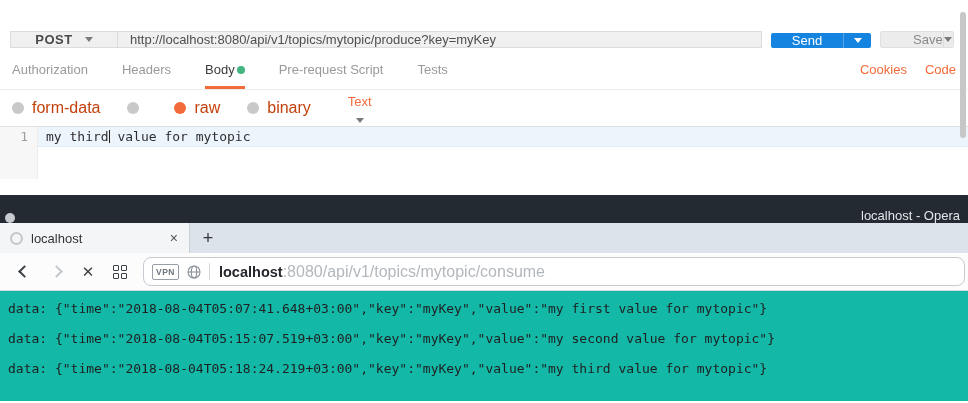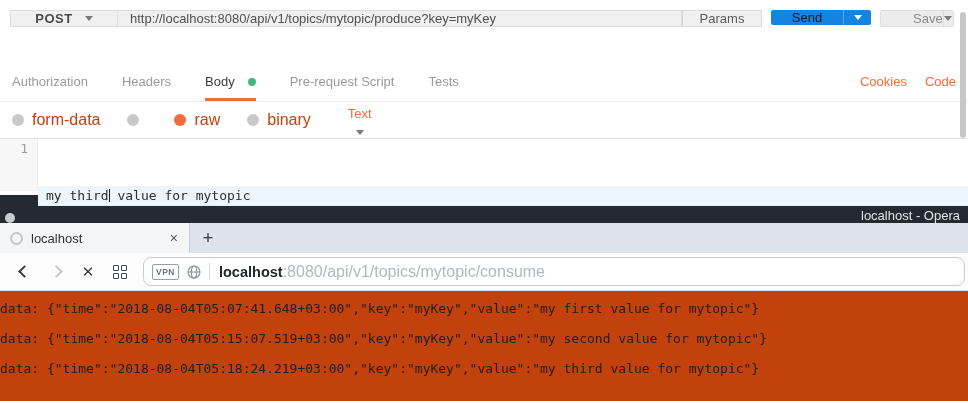--- a/index.html
+++ b/index.html
@@ -2,67 +2,67 @@
 <html><head>
 <meta charset="utf-8">
 <style>
   * { box-sizing: border-box; margin: 0; padding: 0; }
   html, body { width: 968px; height: 403px; overflow: hidden; }
   body { font-family: "Liberation Sans", sans-serif; background: #fff; position: relative; }
 
   
   .postman { position: relative; height: 185px; background: #fff; }
 
-  .url-row { display: flex; align-items: flex-start; height: 38px; margin: 10px 14px 0 10px; }
+  .url-row { display: flex; align-items: flex-end; height: 38px; margin: 10px 14px 0 10px; }
   .method-select { width: 108px; background: #f0f0f0; border: 1px solid #dcdcdc;
     display: flex; align-items: center; justify-content: center; gap: 12px;
     font-size: 13px; font-weight: bold; color: #4a4a4a; letter-spacing: .5px; cursor: pointer; }
   .caret-down { width: 0; height: 0; border-left: 4px solid transparent; border-right: 4px solid transparent;
     border-top: 5px solid #7a7a7a; }
   .url-field { flex: 1; background: #f0f0f0; border: 1px solid #dcdcdc; border-left: none;
     display: flex; align-items: center; padding: 0 12px; font-size: 13px; color: #4f4f4f; }
   .params-btn { width: 80px; background: #f0f0f0; border: 1px solid #dcdcdc; border-left: 1px solid #d2d2d2;
     display: flex; align-items: center; justify-content: center; font-size: 13px; color: #5a5a5a; cursor: pointer; }
   .send-btn { margin-left: 9px; width: 100px; background: #1583e0; border-radius: 2px; display: flex; cursor: pointer; }
   .send-label { flex: 1; display: flex; align-items: center; justify-content: center;
-    color: #0f172a; font-size: 13px; }
+    color: #ffffff; font-size: 13px; }
   .send-caret { width: 28px; display: flex; align-items: center; justify-content: center;
     border-left: 1px solid rgba(255,255,255,.28); }
   .send-caret .caret-down { border-top-color: #fff; }
   .save-btn { margin-left: 9px; width: 74px; background: #ececec; border: 1px solid #e0e0e0;
     border-radius: 2px; display: flex; cursor: pointer; padding-left: 32px; }
   .save-label { flex: 1; display: flex; align-items: center; justify-content: center;
     color: #8a8a8a; font-size: 13px; }
   .save-caret { width: 23px; display: flex; align-items: center; justify-content: center;
     border-left: 1px solid #dcdcdc; }
 
   .pm-scrollbar { position: absolute; right: 2px; top: 2px; width: 6px; height: 126px;
     background: #c7c7c7; border-radius: 3px; }
 
   .tabs-row { display: flex; align-items: flex-end; padding: 0 12px; border-bottom: 1px solid #ededed;
-    margin-top: 20px; height: 34px; }
+    margin-top: 8px; height: 34px; }
   .pm-tab { margin-right: 34px; padding-bottom: 12px; font-size: 13px; color: #9a9a9a; cursor: pointer; }
   .pm-tab.active { color: #3c3c3c; border-bottom: 3px solid #f26b3a; padding-bottom: 9px;
-    display: flex; align-items: center; gap: 13px; }
+    display: flex; align-items: center; gap: 2px; }
   .green-dot { width: 8px; height: 8px; border-radius: 50%; background: #43b581; }
   .tabs-spacer { flex: 1; }
   .pm-link { color: #f26b3a; font-size: 13px; margin-left: 18px; padding-bottom: 12px; cursor: pointer; }
 
   .body-type-row { display: flex; align-items: center; padding: 0 12px; height: 36px; }
   .radio { display: flex; align-items: center; margin-right: 27px; font-size: 16px; color: #c2410c; cursor: pointer; }
   .radio .rdot { width: 12px; height: 12px; border-radius: 50%; background: #c9c9c9; margin-right: 8px; }
   .radio.selected .rdot { background: #f26b3a; }
   .format-select { color: #f26b3a; font-size: 13px; display: flex; align-items: center; gap: 9px;
     margin-left: 10px; cursor: pointer; flex-direction: column; }
 
   .editor { border-top: 1px solid #e0e0e0; height: 53px; display: flex; cursor: text; }
   .gutter { width: 38px; background: #f7f7f7; border-right: 1px solid #ededed; }
   .gutter-num { text-align: right; padding: 2px 9px 0 0; color: #9f9f9f;
     font: 13px "DejaVu Sans Mono", monospace; }
-  .editor-content { flex: 1; font: 13px "DejaVu Sans Mono", monospace; color: #2e2e2e; margin-top: 47px; }
+  .editor-content { flex: 1; font: 13px "DejaVu Sans Mono", monospace; color: #2e2e2e; }
   .editor-line.active { background: #ecf4fc; height: 20px; line-height: 19px; padding-left: 8px;
     border-bottom: 1px solid #e2edf8; }
   .editor-text { white-space: pre; }
   .cursor { display: inline-block; width: 1px; height: 13px; background: #222; vertical-align: -2px; }
 
   
   .opera-titlebar { height: 28px; background: #232a31; display: flex; align-items: flex-end; padding: 0 8px 0 5px; }
   .opera-menu-circle { width: 10px; height: 10px; border-radius: 50%; background: #c7cbd1; cursor: pointer; }
   .opera-title { margin-left: auto; color: #e3e5e8; font-size: 13px; }
 
@@ -86,39 +86,36 @@
   .grid-icon span { border: 1px solid #3b4045; border-radius: 1px; }
   .url-box { flex: 1; height: 29px; border: 1px solid #c6cbd1; border-radius: 8px; background: #fff;
     display: flex; align-items: center; margin-left: 7px; padding: 0 8px; cursor: text; }
   .vpn-badge { border: 1px solid #979ea6; border-radius: 2px; color: #6e757d; font-size: 8.5px;
     font-weight: bold; padding: 2px 3px; letter-spacing: .5px; cursor: pointer; }
   .globe-icon { margin-left: 8px; display: flex; align-items: center; cursor: pointer; }
   .url-divider { width: 1px; height: 17px; background: #d4d8dc; margin: 0 9px 0 8px; }
   .url-host { font-weight: bold; color: #24282c; font-size: 14.5px; }
   .url-path { color: #b3b8bd; font-size: 16px; }
 
-  .opera-content { padding: 10px 0; background: #c2410c; }
+  .opera-content { padding: 10px 8px; background: #14b8a6; }
   .data-line { height: 30px; line-height: 20px; white-space: pre;
     font: 13px "DejaVu Sans Mono", monospace; color: #1e1f21; }
 </style>
 </head>
 <body>
 
 <div class="postman">
 
   <div class="url-row">
     <div class="method-select">
       <span>POST</span>
       <span class="caret-down"></span>
     </div>
     <div class="url-field">
       <span>http://localhost:8080/api/v1/topics/mytopic/produce?key=myKey</span>
-    </div>
-    <div class="params-btn">
-      <span>Params</span>
     </div>
     <div class="send-btn">
       <span class="send-label">Send</span>
       <span class="send-caret">
           <span class="caret-down"></span>
         </span>
     </div>
     <div class="save-btn">
       <span class="save-label">Save</span>
       <span class="save-caret">

